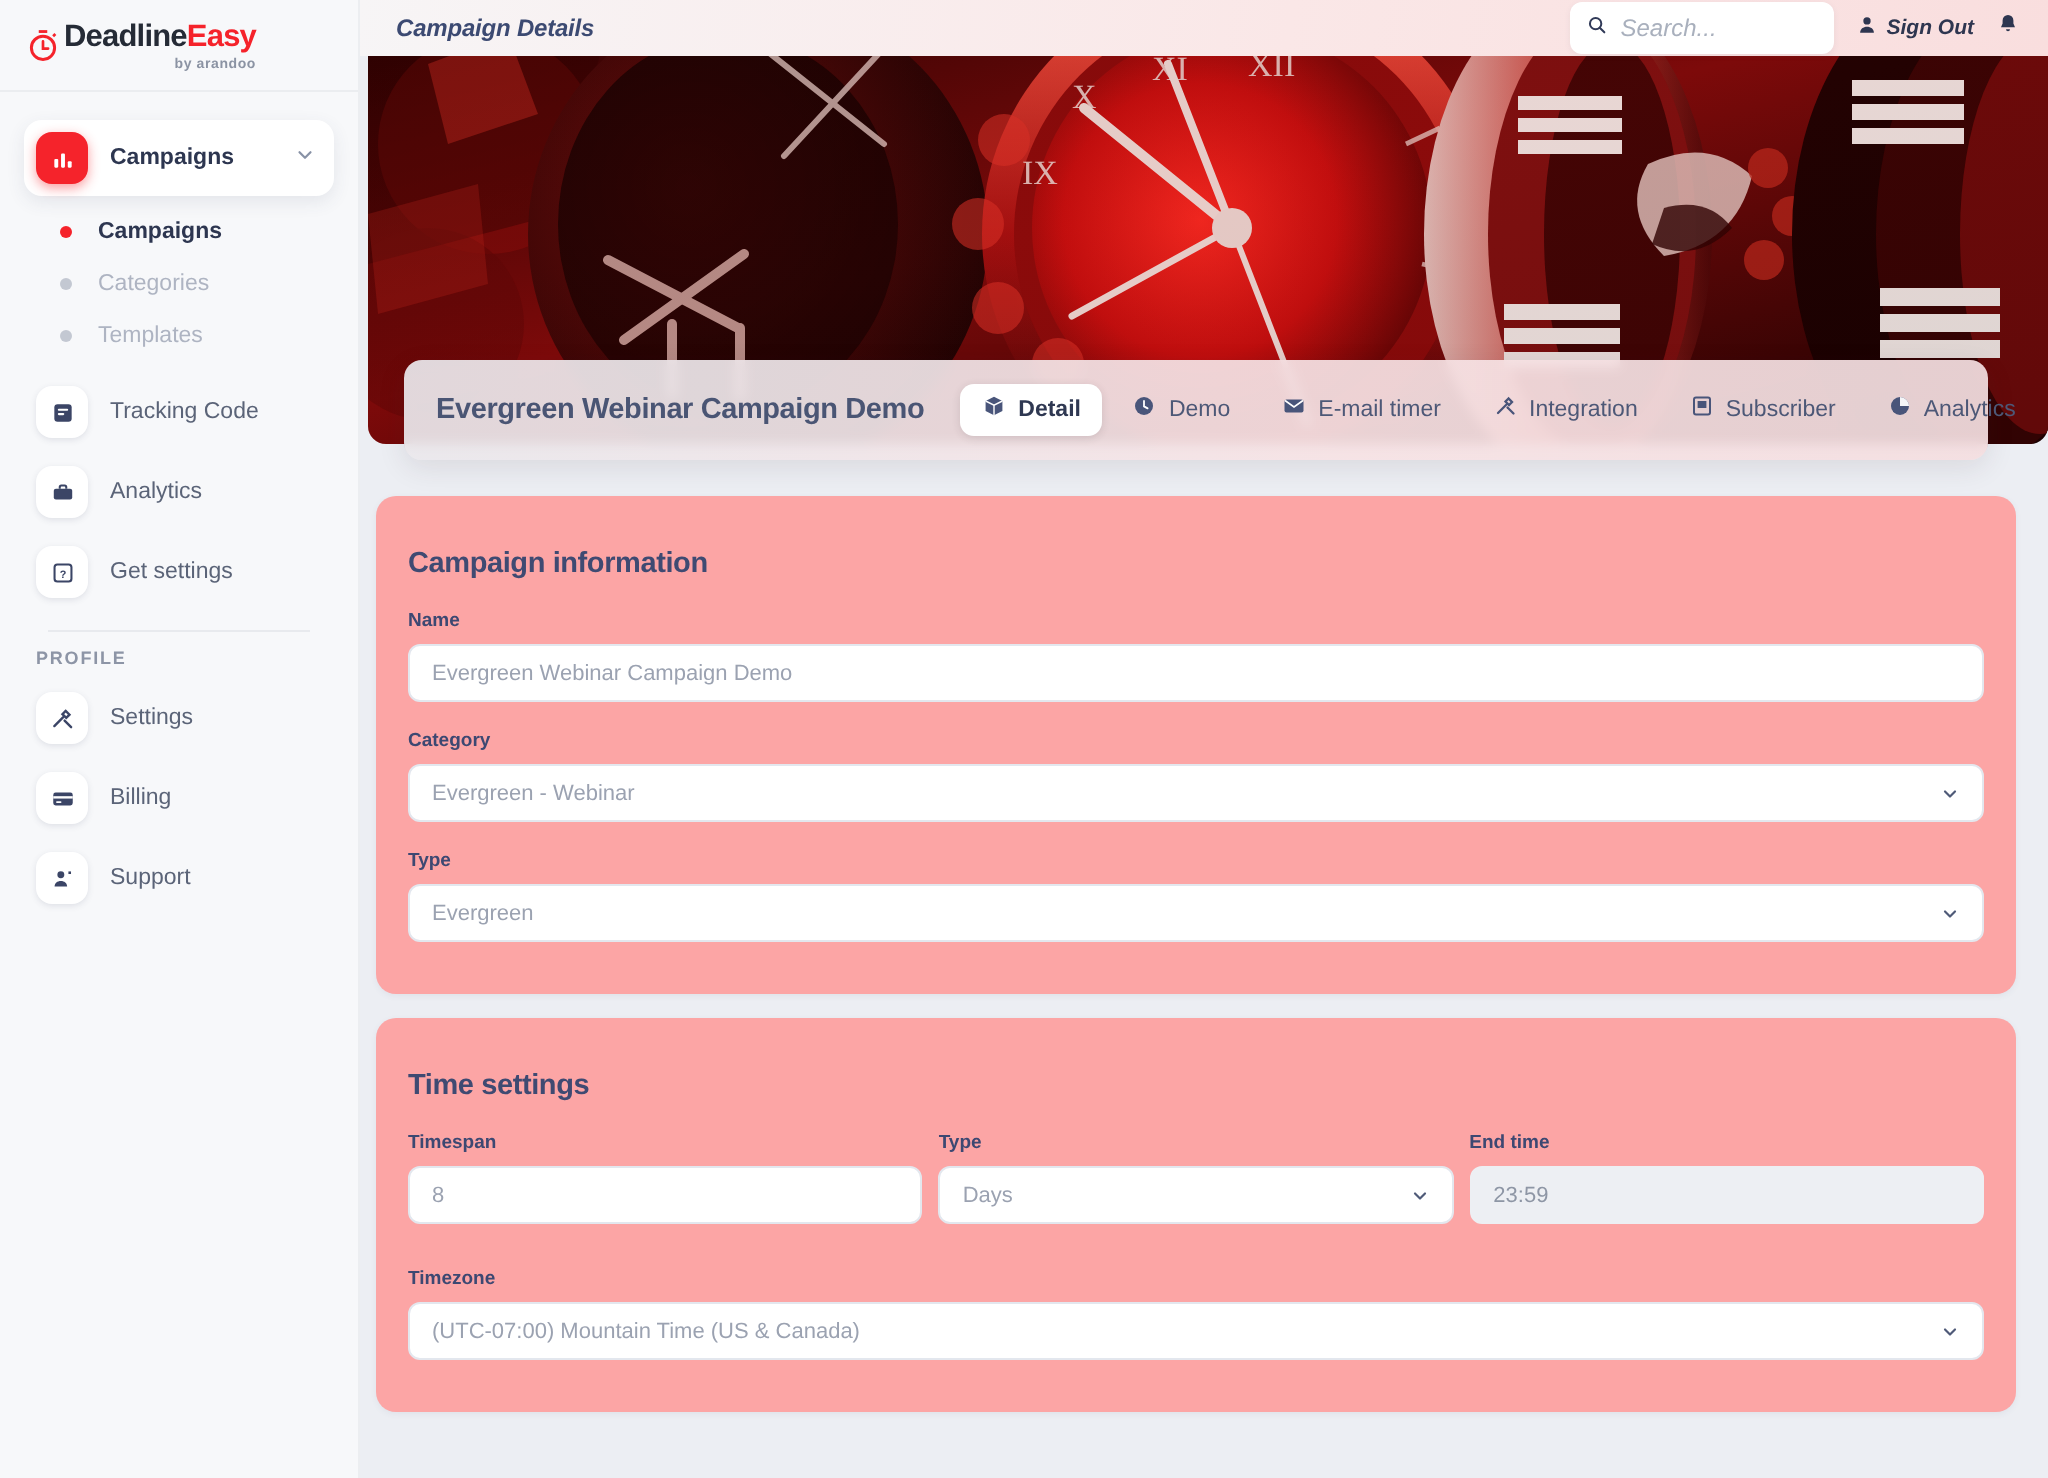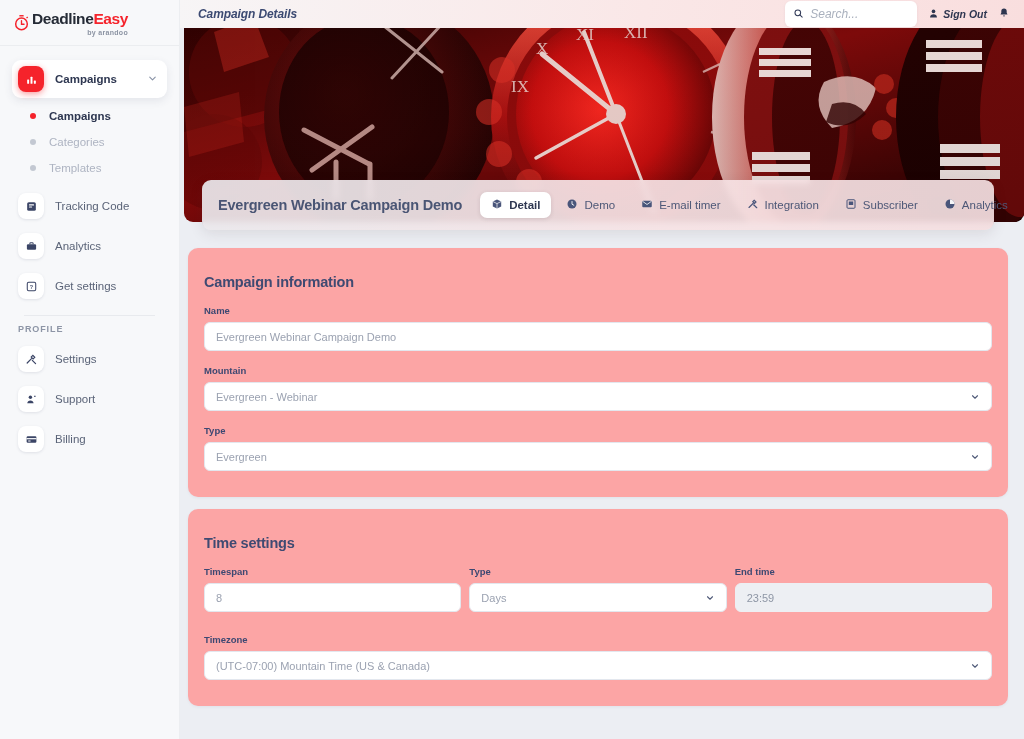--- a/index.html
+++ b/index.html
@@ -244,37 +244,37 @@
             <path d="M4 18.5l8-8M14.5 4.5l-3 3 3.5 3.5 3-3z" stroke="#3b4566" stroke-width="2.2" fill="none" stroke-linecap="round"></path>
             <path d="M19.5 19.5l-6-6" stroke="#3b4566" stroke-width="2.2" stroke-linecap="round"></path>
           </svg>
         </span>
         <span class="nav-label">Settings</span>
       </div>
 
       <div class="nav-item">
         <span class="ic-tile">
           <svg viewBox="0 0 24 24" width="13" height="13">
+            <rect x="3" y="6" width="18" height="12" rx="2.2" fill="#3b4566"></rect>
+            <rect x="3" y="9.4" width="18" height="2.2" fill="#fff"></rect>
+            <rect x="5.6" y="14" width="5" height="1.6" rx=".8" fill="#fff"></rect>
+          </svg>
+        </span>
+        <span class="nav-label">Billing</span>
+      </div>
+
+      <div class="nav-item">
+        <span class="ic-tile">
+          <svg viewBox="0 0 24 24" width="13" height="13">
             <circle cx="10" cy="8" r="3.2" fill="#3b4566"></circle>
             <path d="M4.2 19c0-3.2 2.6-5.2 5.8-5.2s5.8 2 5.8 5.2z" fill="#3b4566"></path>
             <rect x="17" y="5" width="2.4" height="2.4" fill="#3b4566"></rect>
           </svg>
         </span>
         <span class="nav-label">Support</span>
-      </div>
-
-      <div class="nav-item">
-        <span class="ic-tile">
-          <svg viewBox="0 0 24 24" width="13" height="13">
-            <rect x="3" y="6" width="18" height="12" rx="2.2" fill="#3b4566"></rect>
-            <rect x="3" y="9.4" width="18" height="2.2" fill="#fff"></rect>
-            <rect x="5.6" y="14" width="5" height="1.6" rx=".8" fill="#fff"></rect>
-          </svg>
-        </span>
-        <span class="nav-label">Billing</span>
       </div>
     </nav>
   </aside>
 
   <section class="main">
 
     <div class="hero">
       <svg viewBox="0 0 840 210" preserveAspectRatio="xMidYMid slice">
         <defs>
           <radialGradient id="gFace" cx="42%" cy="48%" r="62%">
@@ -500,21 +500,21 @@
         <div class="card-title">Campaign information</div>
 
         <div class="fld">
           <label class="fld-label">Name</label>
           <div class="ctl">
             <span>Evergreen Webinar Campaign Demo</span>
           </div>
         </div>
 
         <div class="fld">
-          <label class="fld-label">Mountain</label>
+          <label class="fld-label">Category</label>
           <div class="ctl">
             <span>Evergreen - Webinar</span>
             <span class="caret-i">
               <svg viewBox="0 0 24 24" width="10" height="10">
                   <path d="M6 9l6 6 6-6" fill="none" stroke="currentColor" stroke-width="2.6" stroke-linecap="round" stroke-linejoin="round"></path>
                 </svg>
             </span>
           </div>
         </div>
 

